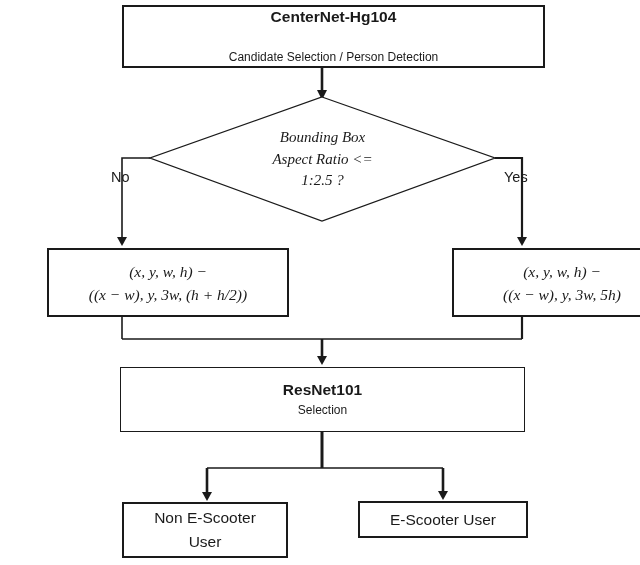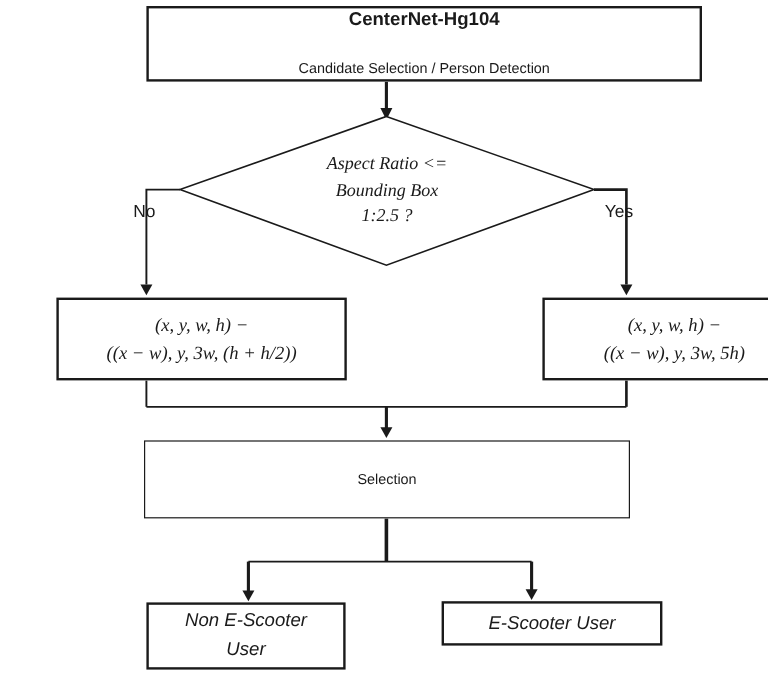--- a/index.html
+++ b/index.html
@@ -60,21 +60,20 @@
     font-size: 15px;
     line-height: 21.5px;
   }
   .branch-label {
     position: absolute;
     font-size: 14.5px;
     line-height: 18px;
     margin-top: 36px;
   }
   .output-text {
-    font-style: italic;
     font-size: 15.5px;
     line-height: 24px;
   }
 </style>
 </head>
 <body>
 
 <div class="stage">
 
   <svg class="layer" viewBox="0 0 640 565">
@@ -97,50 +96,51 @@
     <polygon points="317,356 327,356 322,365" fill="#1a1a1a"></polygon>
 
     <line x1="322" y1="432" x2="322" y2="468" stroke="#1a1a1a" stroke-width="3"></line>
     <line x1="207" y1="468" x2="443" y2="468" stroke="#1a1a1a" stroke-width="1.4"></line>
     <line x1="207" y1="468" x2="207" y2="493" stroke="#1a1a1a" stroke-width="2.6"></line>
     <polygon points="202,492 212,492 207,501 " fill="#1a1a1a"></polygon>
     <line x1="443" y1="468" x2="443" y2="492" stroke="#1a1a1a" stroke-width="2.6"></line>
     <polygon points="438,491 448,491 443,500" fill="#1a1a1a"></polygon>
   </svg>
 
-  <div class="node" style="left:122px; top:5px; width:463px; height:63px;gap:20px;">
+  <div class="node" style="left:122px; top:5px; width:423px; height:63px;gap:20px;">
     <div class="title">CenterNet-Hg104</div>
     <div class="subtitle">Candidate Selection / Person Detection</div>
   </div>
 
   <div class="diamond-text">
+    <div>Bounding Box</div>
     <div>Aspect Ratio &lt;=</div>
-    <div>Bounding Box</div>
     <div>1:2.5 ?</div>
   </div>
 
   <div class="branch-label" style="left:111px; top:132px;">No</div>
   <div class="branch-label" style="left:504px; top:132px;">Yes</div>
 
   <div class="node formula" style="left:3px; top:248px; width:242px; height:69px;">
     <div>(x, y, w, h) −</div>
     <div>((x − w), y, 3w, (h + h/2))</div>
   </div>
 
   <div class="node formula" style="left:408px; top:248px; width:220px; height:69px;">
     <div>(x, y, w, h) −</div>
     <div>((x − w), y, 3w, 5h)</div>
   </div>
 
   <div class="node thinborder" style="left:120px; top:367px; width:405px; height:65px;">
+    <div class="title">ResNet101</div>
     <div class="subtitle">Selection</div>
   </div>
 
   <div class="node output-text" style="left:122px; top:502px; width:166px; height:56px;">
     <div>Non E-Scooter</div>
     <div>User</div>
   </div>
 
-  <div class="node output-text" style="left:368px; top:501px; width:184px; height:37px;">
+  <div class="node output-text" style="left:358px; top:501px; width:170px; height:37px;">
     <div>E-Scooter User</div>
   </div>
 
 </div>
 
 </body></html>

